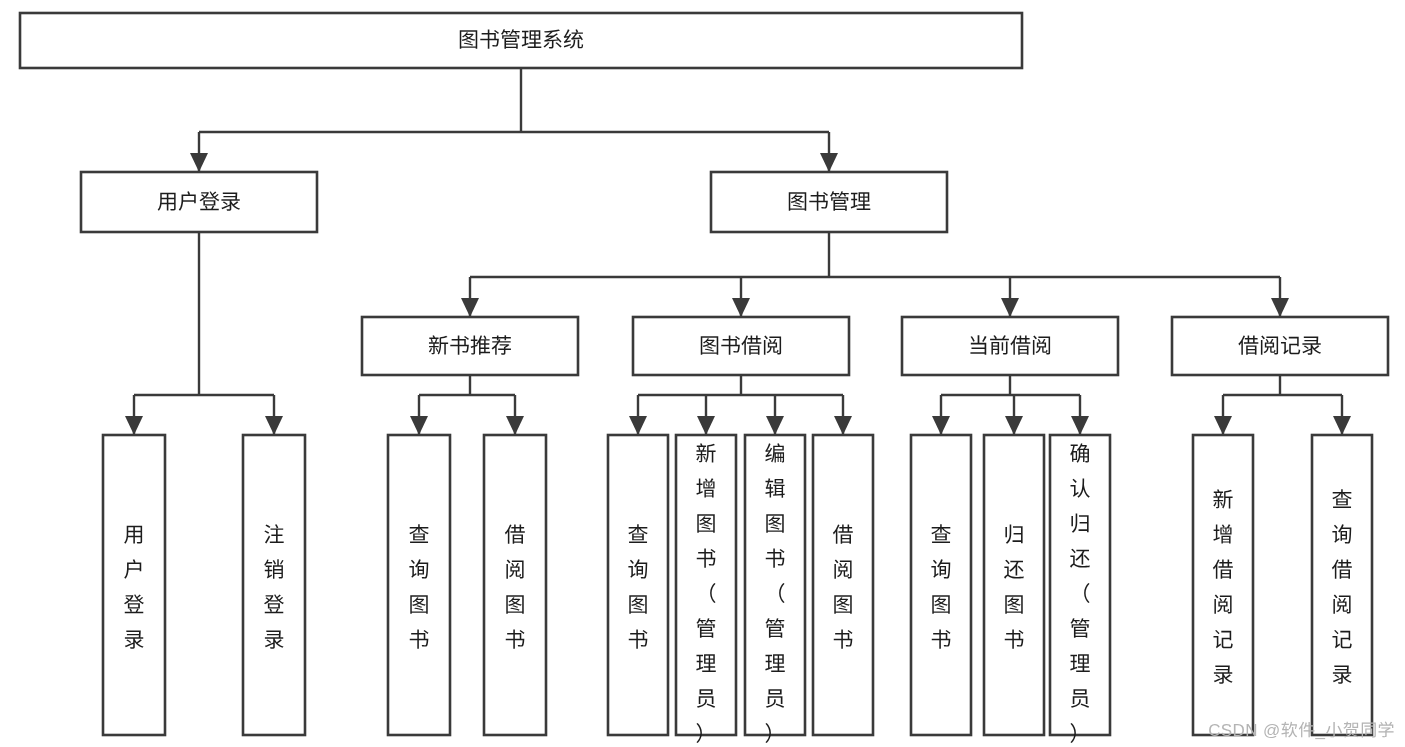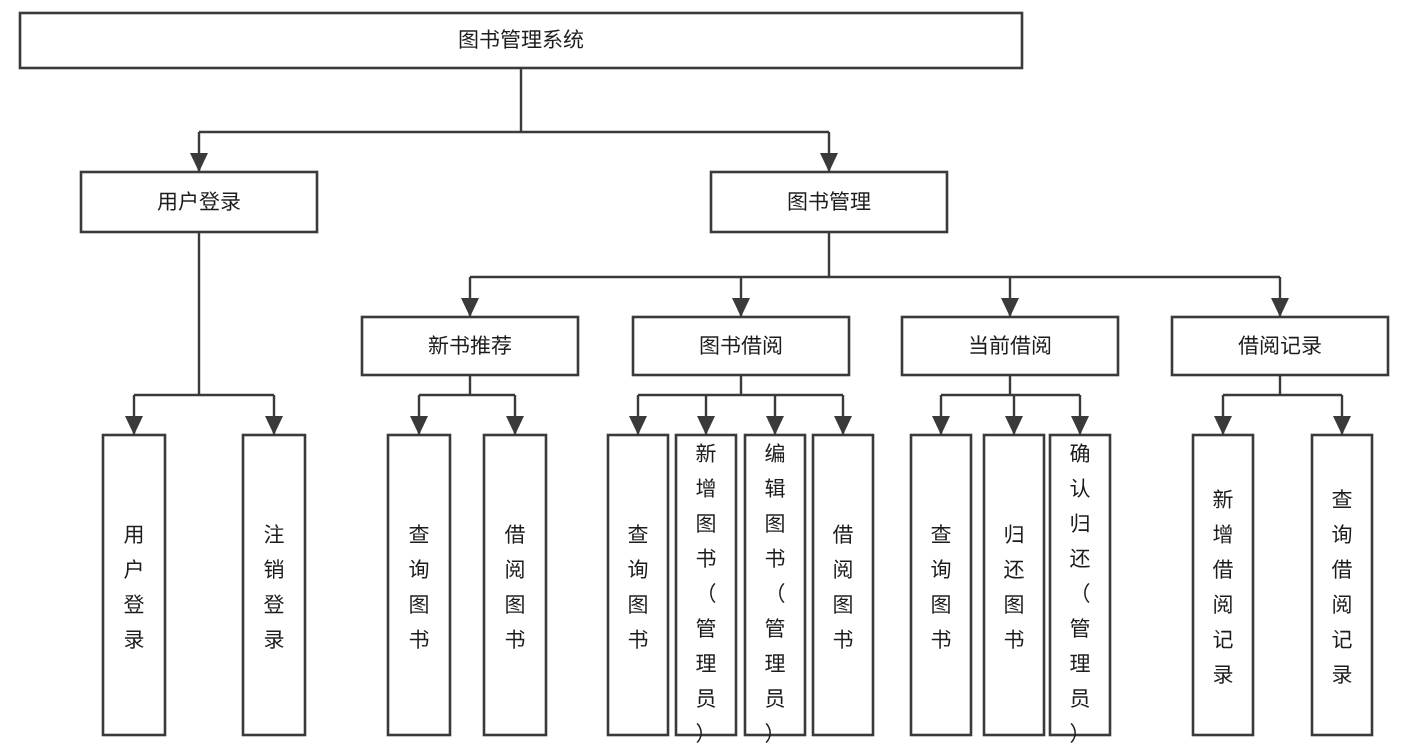--- a/index.html
+++ b/index.html
@@ -201,13 +201,14 @@
         <g>
           <rect x="1193" y="435" width="60" height="300" class="node-box"></rect>
           <text x="1223" class="node-label-v"><tspan x="1223" y="507.3">新</tspan><tspan x="1223" y="542.3">增</tspan><tspan x="1223" y="577.3">借</tspan><tspan x="1223" y="612.3">阅</tspan><tspan x="1223" y="647.3">记</tspan><tspan x="1223" y="682.3">录</tspan></text>
         </g>
         <g>
           <rect x="1312" y="435" width="60" height="300" class="node-box"></rect>
           <text x="1342" class="node-label-v"><tspan x="1342" y="507.3">查</tspan><tspan x="1342" y="542.3">询</tspan><tspan x="1342" y="577.3">借</tspan><tspan x="1342" y="612.3">阅</tspan><tspan x="1342" y="647.3">记</tspan><tspan x="1342" y="682.3">录</tspan></text>
         </g>
       </g>
   </svg>
+  <div class="watermark">CSDN @软件_小贺同学</div>
 </div>
 
 </body></html>

